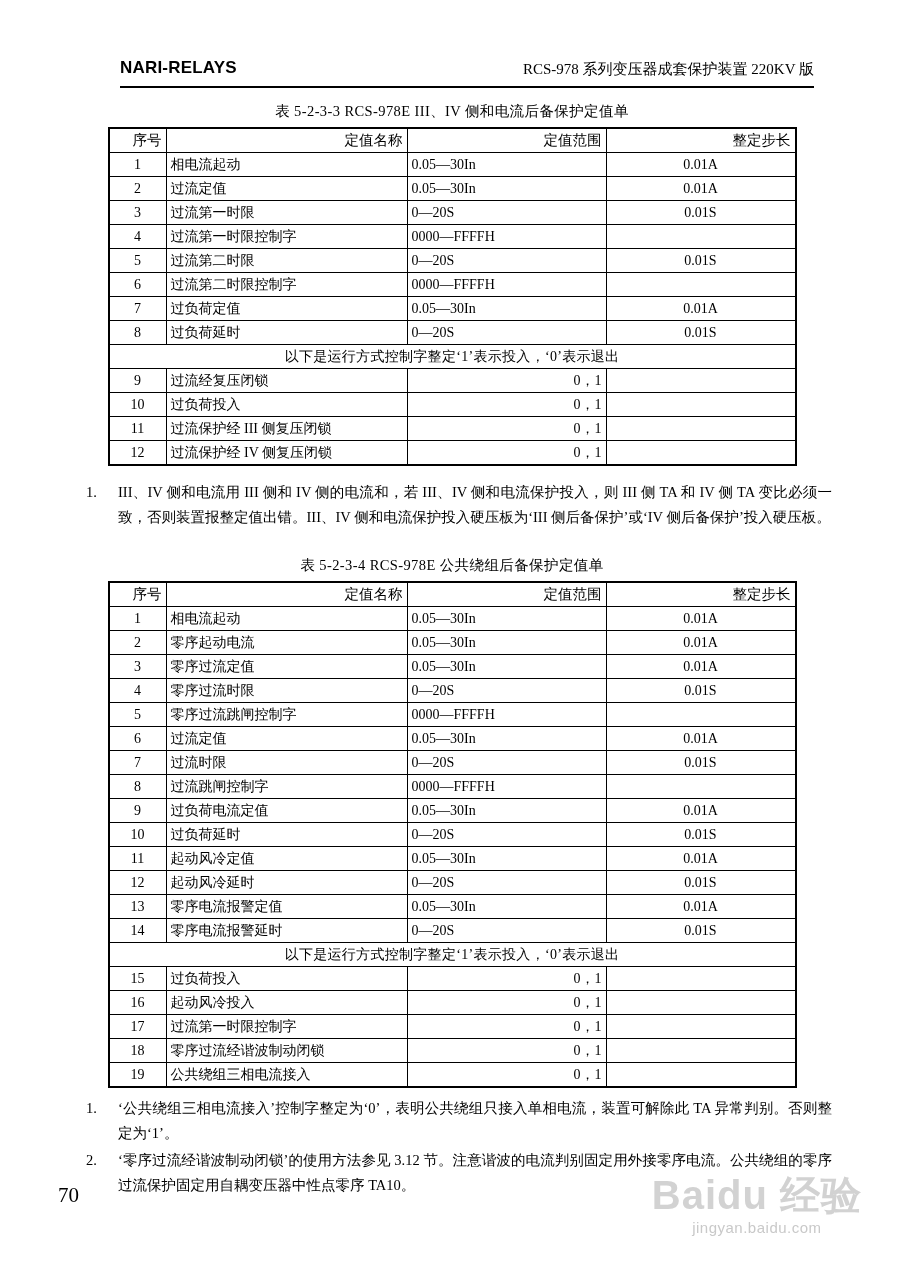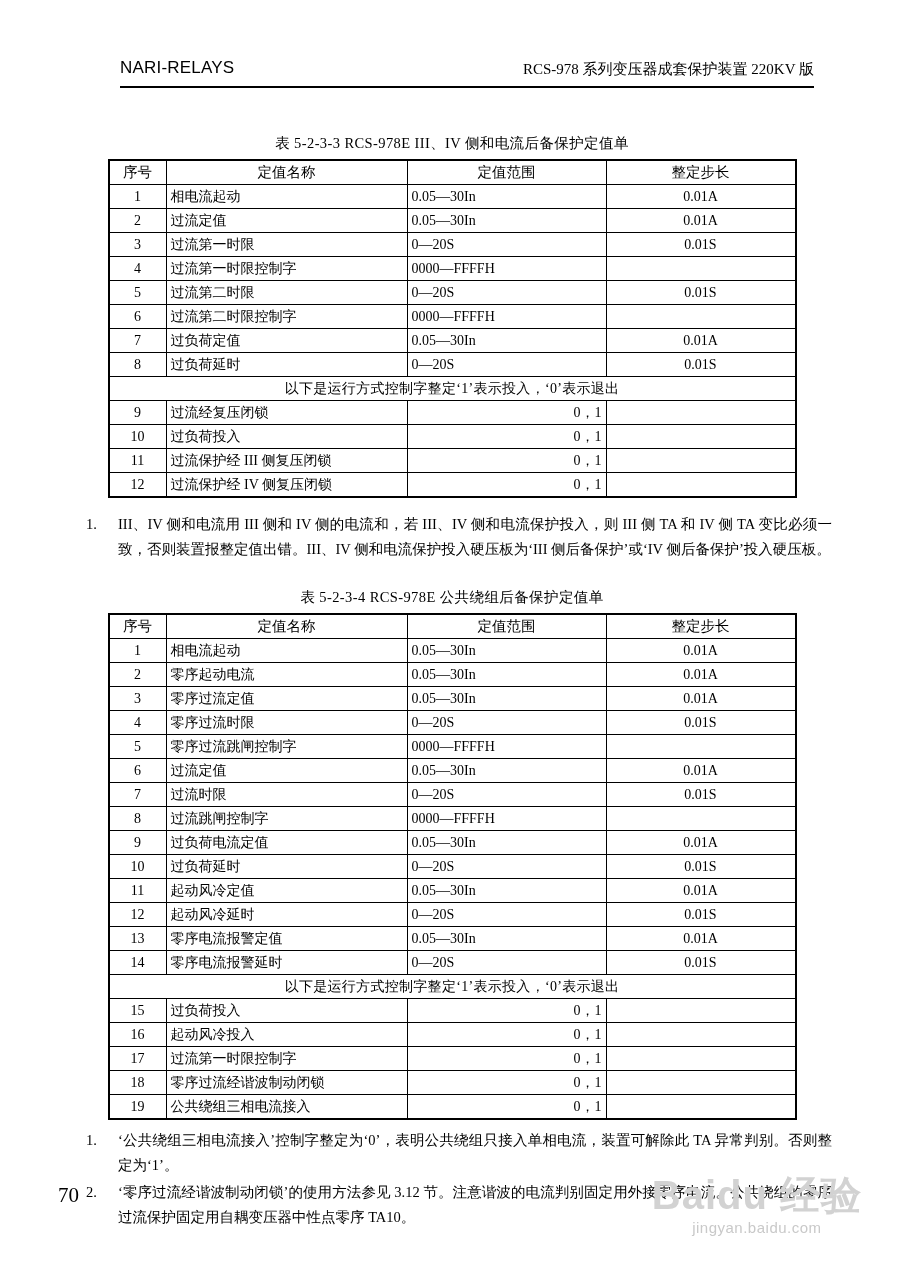--- a/index.html
+++ b/index.html
@@ -26,21 +26,21 @@
   .header {
     position: relative;
     padding-top: 56px;
     height: 40px;
   }
   .brand {
     position: absolute;
     left: 48px;
     top: 58px;
     font-family: "Liberation Sans", sans-serif;
-    font-weight: normal;
+    font-weight: bold;
     font-size: 17px;
     letter-spacing: 0.2px;
   }
   .doc-title {
     position: absolute;
     right: 18px;
     top: 60px;
     font-size: 15px;
     font-family: "Liberation Serif", serif;
   }
@@ -52,40 +52,40 @@
     border-bottom: 2px solid #000;
   }
   
   .table-caption {
     text-align: center;
     font-size: 14.5px;
     margin: 0;
     padding: 0;
     letter-spacing: 0.4px;
   }
-  .caption-1 { margin-top: 38px; }
+  .caption-1 { margin-top: 6px; }
   .tbl {
     border-collapse: collapse;
     width: 650px;
     margin: 6px auto 0 auto;
     table-layout: fixed;
     border: 2px solid #000;
   }
   .tbl td, .tbl th {
     border: 1px solid #000;
     font-size: 14px;
     height: 23px;
     padding: 0 4px;
     font-weight: normal;
     line-height: 23px;
     overflow: hidden;
     white-space: nowrap;
   }
   .tbl th {
-    text-align: center;
+    text-align: right;
     font-size: 14.5px;
   }
   .col-no { width: 48px; text-align: center; }
   .col-name { width: 232px; text-align: left; padding-left: 14px; }
   .col-range { width: 190px; text-align: left; padding-left: 12px; }
   .col-step { width: 180px; text-align: center; padding-left: 12px; }
   .center { text-align: right; padding-left: 0; }
   .noteline td {
     text-align: center;
     font-size: 14px;

